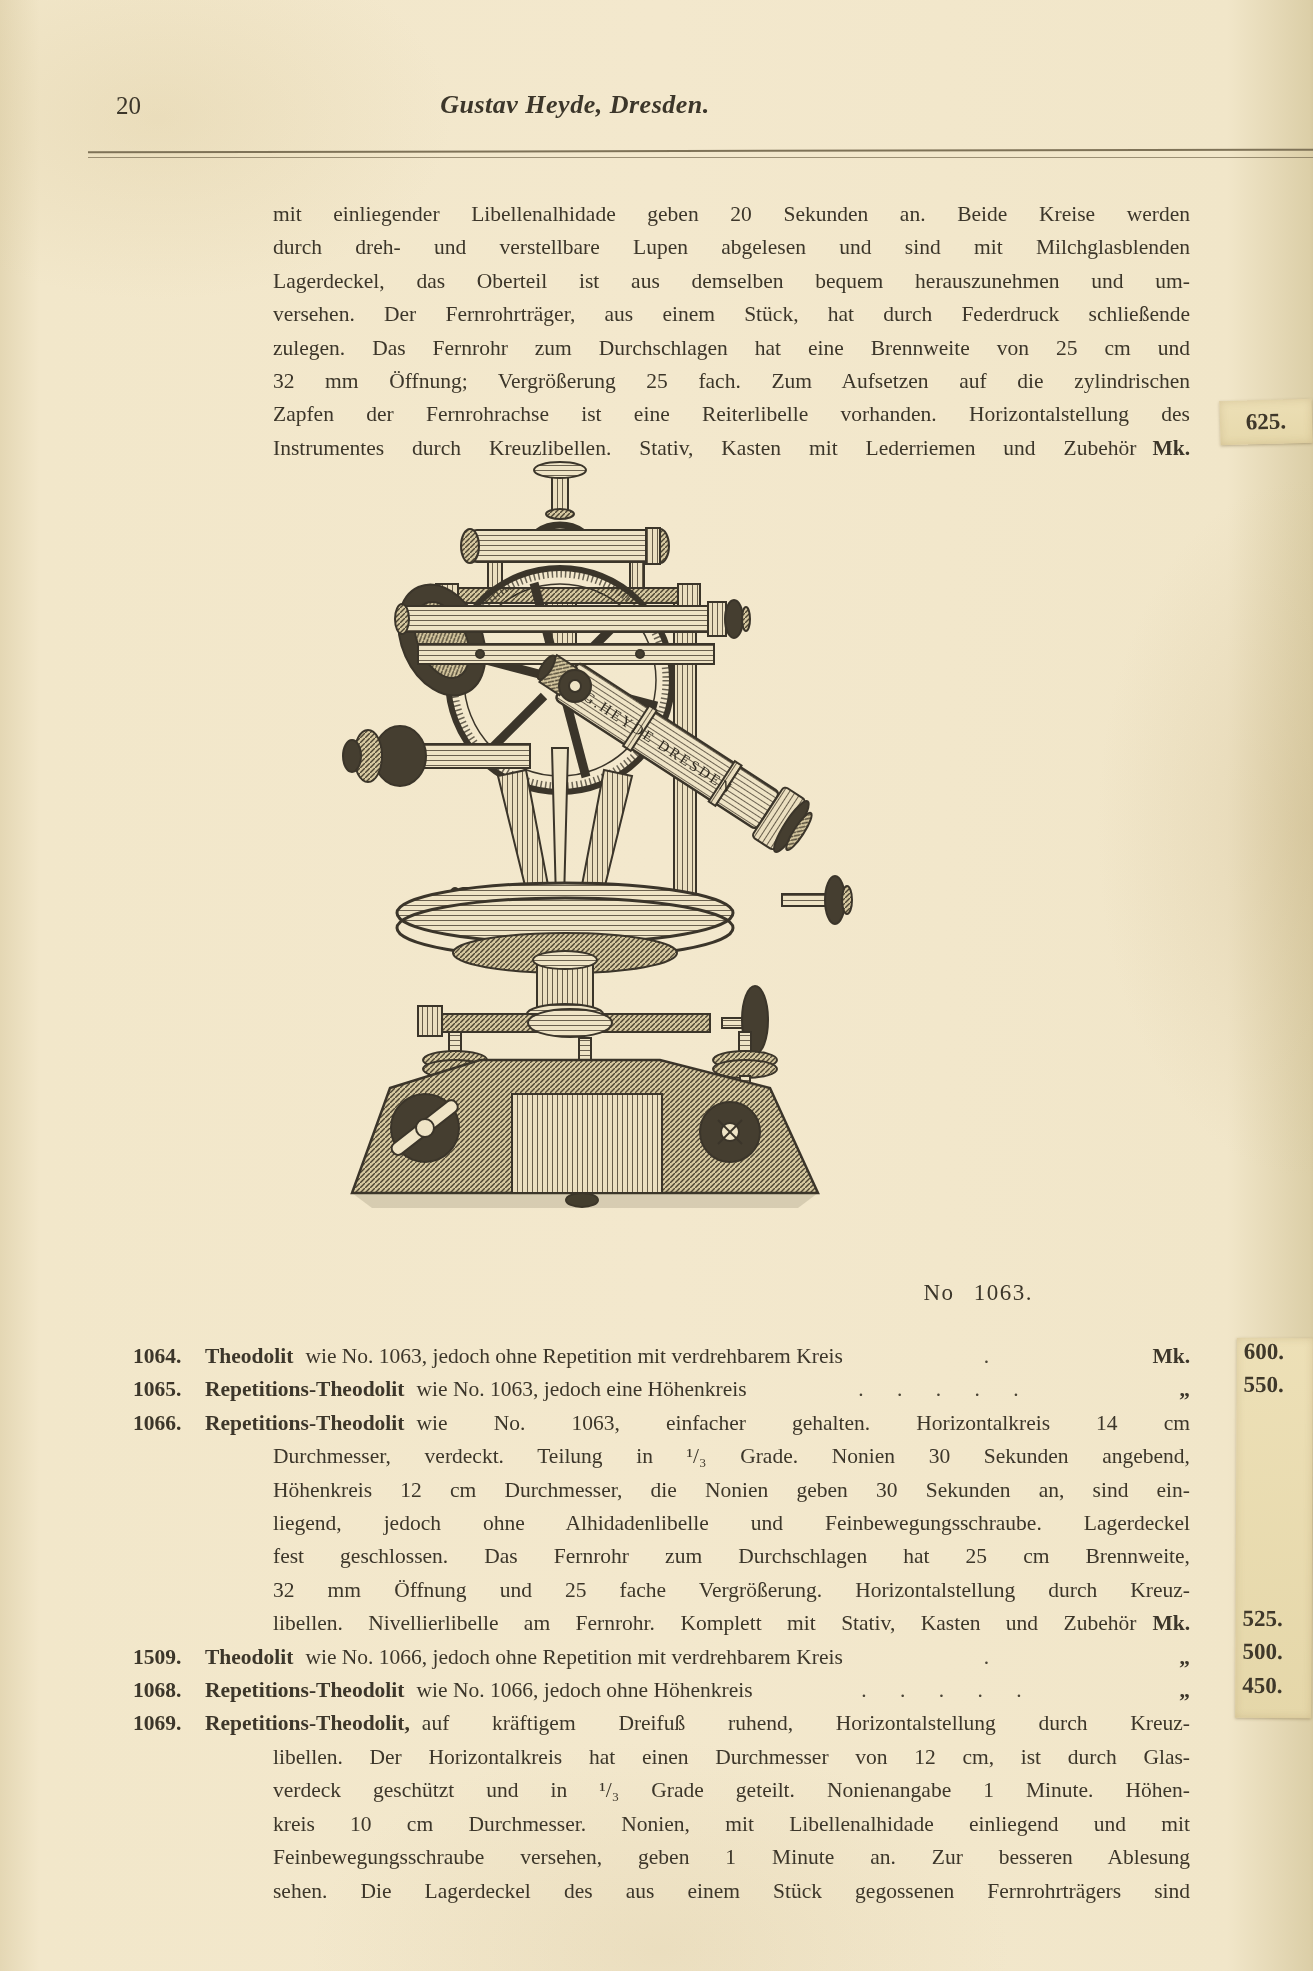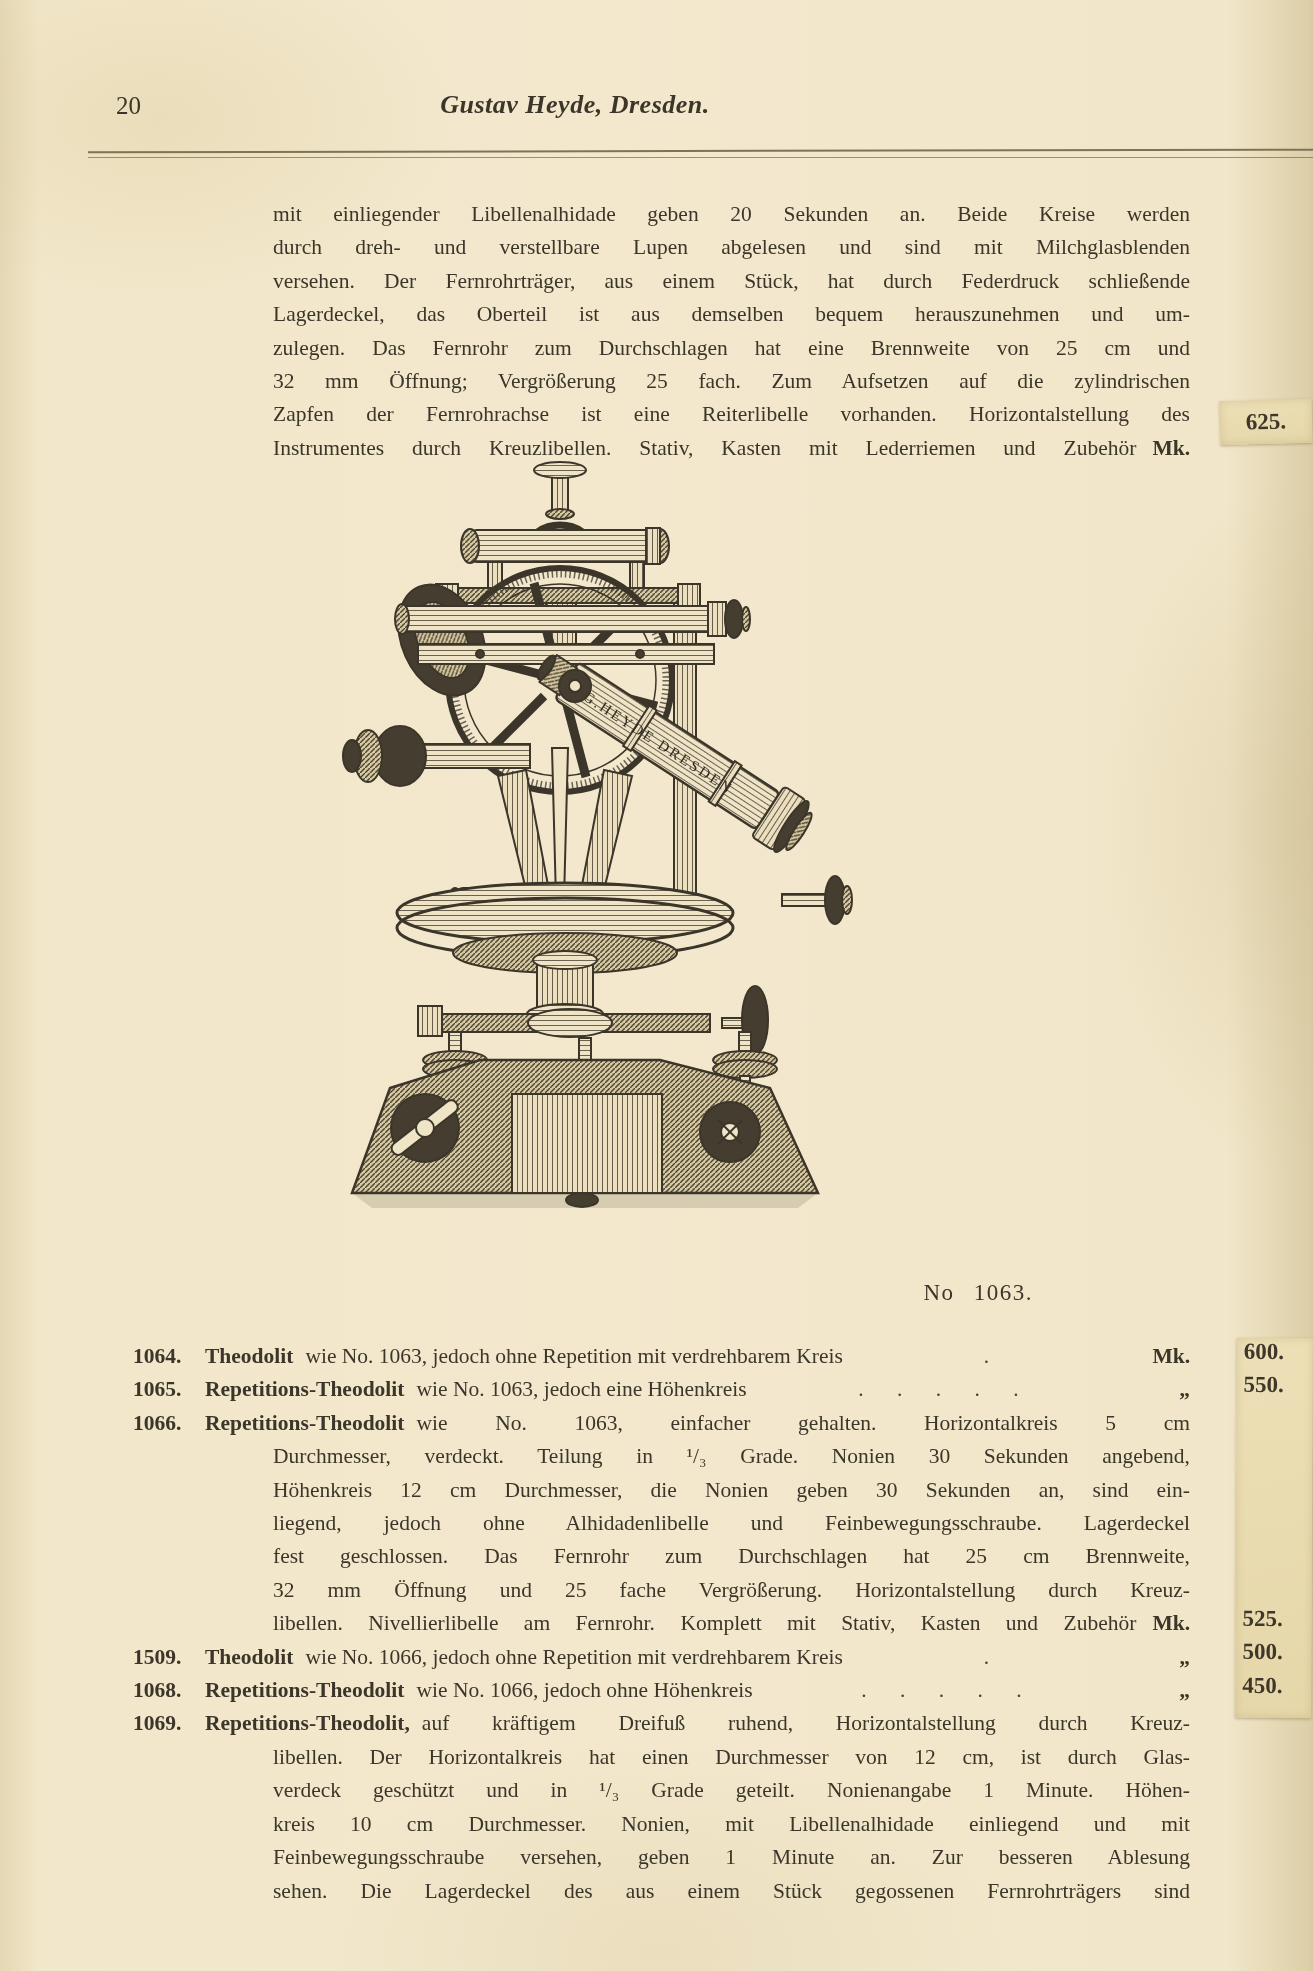--- a/index.html
+++ b/index.html
@@ -54,22 +54,22 @@
 <div class="page">
 
   <div class="pageno">20</div>
   <div class="running-head">Gustav Heyde, Dresden.</div>
   <div class="rule rule1"></div>
   <div class="rule rule2"></div>
 
   <div class="intro body-text">
     <div class="jline">mit einliegender Libellenalhidade geben 20 Sekunden an.  Beide Kreise werden</div>
     <div class="jline">durch dreh- und verstellbare Lupen abgelesen und sind mit Milchglasblenden</div>
+    <div class="jline">Lagerdeckel, das Oberteil ist aus demselben bequem herauszunehmen und um-</div>
     <div class="jline">versehen.  Der Fernrohrträger, aus einem Stück, hat durch Federdruck schließende</div>
-    <div class="jline">Lagerdeckel, das Oberteil ist aus demselben bequem herauszunehmen und um-</div>
     <div class="jline">zulegen.  Das Fernrohr zum Durchschlagen hat eine Brennweite von 25 cm und</div>
     <div class="jline">32 mm Öffnung; Vergrößerung 25 fach.  Zum Aufsetzen auf die zylindrischen</div>
     <div class="jline">Zapfen der Fernrohrachse ist eine Reiterlibelle vorhanden.  Horizontalstellung des</div>
     <div class="lastline">
       <span class="t jline">Instrumentes durch Kreuzlibellen.  Stativ, Kasten mit Lederriemen und Zubehör</span>
       <span class="mk">Mk.</span>
     </div>
   </div>
 
   <svg class="figure" viewBox="0 0 560 820" xmlns="http://www.w3.org/2000/svg">
@@ -252,21 +252,21 @@
       <span class="no">1065.</span>
       <span class="ttl">Repetitions-Theodolit</span>
       <span class="txt">wie No. 1063, jedoch eine Höhenkreis</span>
       <span class="lead">. . . . .</span>
       <span class="unit">„</span>
     </div>
 
     <div class="row head-j">
       <span class="no">1066.</span>
       <span class="ttl">Repetitions-Theodolit</span>
-      <span class="txt">wie No. 1063, einfacher gehalten.  Horizontalkreis 5 cm</span>
+      <span class="txt">wie No. 1063, einfacher gehalten.  Horizontalkreis 14 cm</span>
     </div>
     <div class="cont jline">Durchmesser, verdeckt.  Teilung in ¹/₃ Grade.  Nonien 30 Sekunden angebend,</div>
     <div class="cont jline">Höhenkreis 12 cm Durchmesser, die Nonien geben 30 Sekunden an, sind ein-</div>
     <div class="cont jline">liegend, jedoch ohne Alhidadenlibelle und Feinbewegungsschraube.  Lagerdeckel</div>
     <div class="cont jline">fest geschlossen.  Das Fernrohr zum Durchschlagen hat 25 cm Brennweite,</div>
     <div class="cont jline">32 mm Öffnung und 25 fache Vergrößerung.  Horizontalstellung durch Kreuz-</div>
     <div class="cont lastline">
       <span class="t jline">libellen. Nivellierlibelle am Fernrohr. Komplett mit Stativ, Kasten und Zubehör</span>
       <span class="mk">Mk.</span>
     </div>

